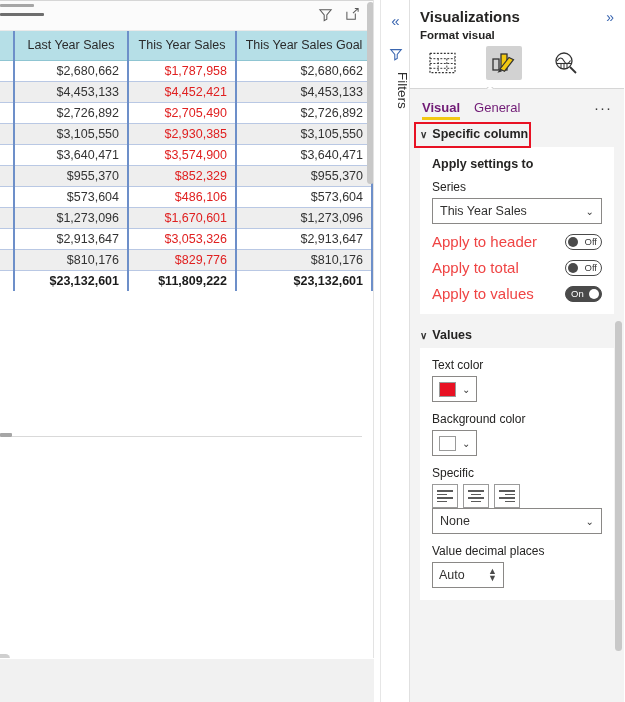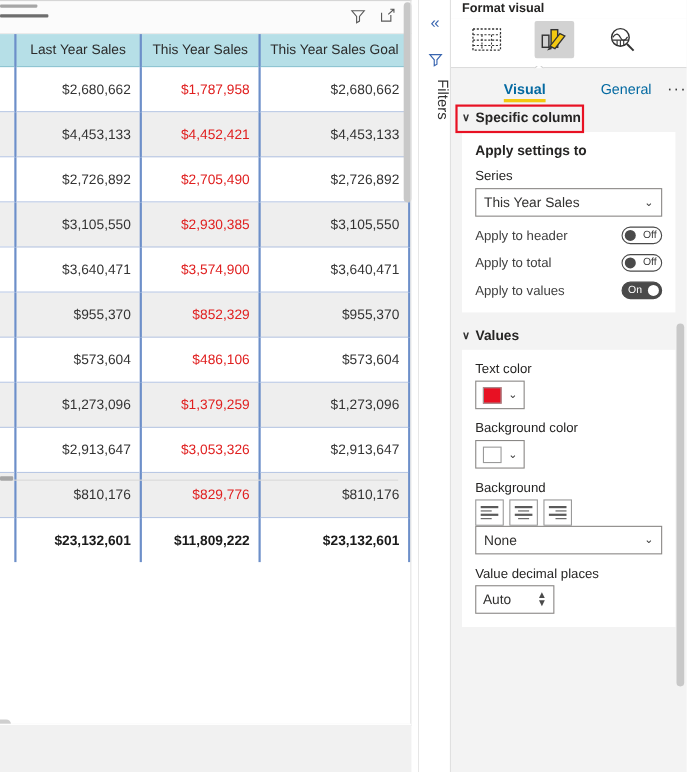--- a/index.html
+++ b/index.html
@@ -59,21 +59,21 @@
     font-weight: 400;
     font-size: 12.5px;
     text-align: center;
     padding: 7px 8px 8px 8px;
     border-right: 2px solid #6d8fc9;
     border-bottom: 1px solid #8fc5d2;
     white-space: nowrap;
   }
   table.matrix th.col-stub { width: 28px; border-right: 2px solid #6d8fc9; }
   table.matrix td {
-    padding: 13px 8px;
+    padding: 3px 8px;
     text-align: right;
     border-right: 2px solid #6d8fc9;
     border-bottom: 1px solid #b9c8e4;
     white-space: nowrap;
     font-size: 12.5px;
   }
   table.matrix td.stub { width: 28px; text-align: left; color: #333; overflow: hidden; }
   table.matrix tr.alt td { background: #eeeeee; }
   table.matrix td.red { color: #e02020; }
   table.matrix tr.total td {
@@ -196,22 +196,22 @@
     background: transparent;
   }
   .search-box input::placeholder { color: #5f5f5f; }
 
   .tabs-row {
     display: flex; align-items: center; gap: 14px;
     padding: 10px 12px 0 12px; background: #f3f3f3;
     position: relative;
   }
   .tab {
-    font-size: 13px; color: #0369a1; cursor: pointer;
-    padding-bottom: 5px; position: relative; margin-left: 36px;
+    font-size: 13px; color: #701a75; cursor: pointer;
+    padding-bottom: 5px; position: relative;
   }
   .tab.active { font-weight: 700; }
   .tab.active:after {
     content: ""; position: absolute; left: 0; right: 0; bottom: 0;
     height: 3px; background: #f2c811;
   }
   .tabs-more {
     margin-left: auto; color: #3a3a3a; font-size: 15px;
     letter-spacing: 1px; cursor: pointer; padding-bottom: 5px;
   }
@@ -247,21 +247,21 @@
     display: flex; align-items: center; justify-content: space-between;
     height: 26px; border: 1px solid #8a8886; background: #ffffff;
     padding: 0 7px; font-size: 12.5px; color: #323130; cursor: pointer;
   }
   .select .chev { color: #3a3a3a; font-size: 10px; }
 
   .toggle-row {
     display: flex; align-items: center; justify-content: space-between;
     margin-top: 9px;
   }
-  .toggle-row .tl { font-size: 12px; color: #404040; }
+  .toggle-row .tl { font-size: 15px; color: #ef4444; }
   .switch {
     width: 37px; height: 16px; border-radius: 9px; position: relative;
     border: 1px solid #4a4a4a; background: #ffffff; cursor: pointer;
   }
   .switch .knob {
     position: absolute; top: 2px; left: 2px;
     width: 10px; height: 10px; border-radius: 50%; background: #4a4a4a;
   }
   .switch .st {
     position: absolute; right: 4px; top: 0px; font-size: 9.5px; color: #3a3a3a; line-height: 14px;
@@ -398,21 +398,21 @@
             </tr>
             <tr class="">
               <td class="stub"></td>
               <td>$573,604</td>
               <td class="red">$486,106</td>
               <td>$573,604</td>
             </tr>
             <tr class="alt">
               <td class="stub"></td>
               <td>$1,273,096</td>
-              <td class="red">$1,379,259</td>
+              <td class="red">$1,670,601</td>
               <td>$1,273,096</td>
             </tr>
             <tr class="">
               <td class="stub"></td>
               <td>$2,913,647</td>
               <td class="red">$3,053,326</td>
               <td>$2,913,647</td>
             </tr>
             <tr class="alt">
               <td class="stub"></td>
@@ -443,20 +443,24 @@
     <div class="rail-filter-icon">
       <svg width="14" height="14" viewBox="0 0 16 16">
           <path d="M2 3h12l-4.6 5.4V13l-2.8 1.6V8.4z" fill="none" stroke="#3a66b0" stroke-width="1.2"></path>
         </svg>
     </div>
     <div class="rail-label">Filters</div>
   </div>
 
   <div class="viz-pane">
 
+    <div class="viz-head">
+      <span class="viz-title">Visualizations</span>
+      <span class="viz-expand">»</span>
+    </div>
 
     <div class="viz-sub">Format visual</div>
 
     <div class="viz-tabicons">
       <div class="tabicon">
         <svg width="27" height="22" viewBox="0 0 28 22">
           <rect x="1" y="1" width="26" height="20" fill="none" stroke="#333" stroke-width="1.2" stroke-dasharray="2,1.6"></rect>
           <line x1="1" y1="6.5" x2="27" y2="6.5" stroke="#333" stroke-width="1" stroke-dasharray="2,1.6"></line>
           <line x1="1" y1="11.5" x2="27" y2="11.5" stroke="#333" stroke-width="1" stroke-dasharray="2,1.6"></line>
           <line x1="1" y1="16.5" x2="27" y2="16.5" stroke="#333" stroke-width="1" stroke-dasharray="2,1.6"></line>
@@ -549,21 +553,21 @@
           <span class="swatch" id="text-swatch" style="background: rgb(232, 17, 35);"></span>
           <span class="chev">⌄</span>
         </div>
 
         <div class="field-label mt10">Background color</div>
         <div class="swatch-btn">
           <span class="swatch" id="bg-swatch" style="background: rgb(255, 255, 255);"></span>
           <span class="chev">⌄</span>
         </div>
 
-        <div class="field-label mt10">Background</div>
+        <div class="field-label mt10">Specific</div>
         <div class="align-row">
           <div class="align-btn l">
               <i></i>
               <i></i>
               <i></i>
               <i></i>
             </div>
           <div class="align-btn c">
               <i></i>
               <i></i>

